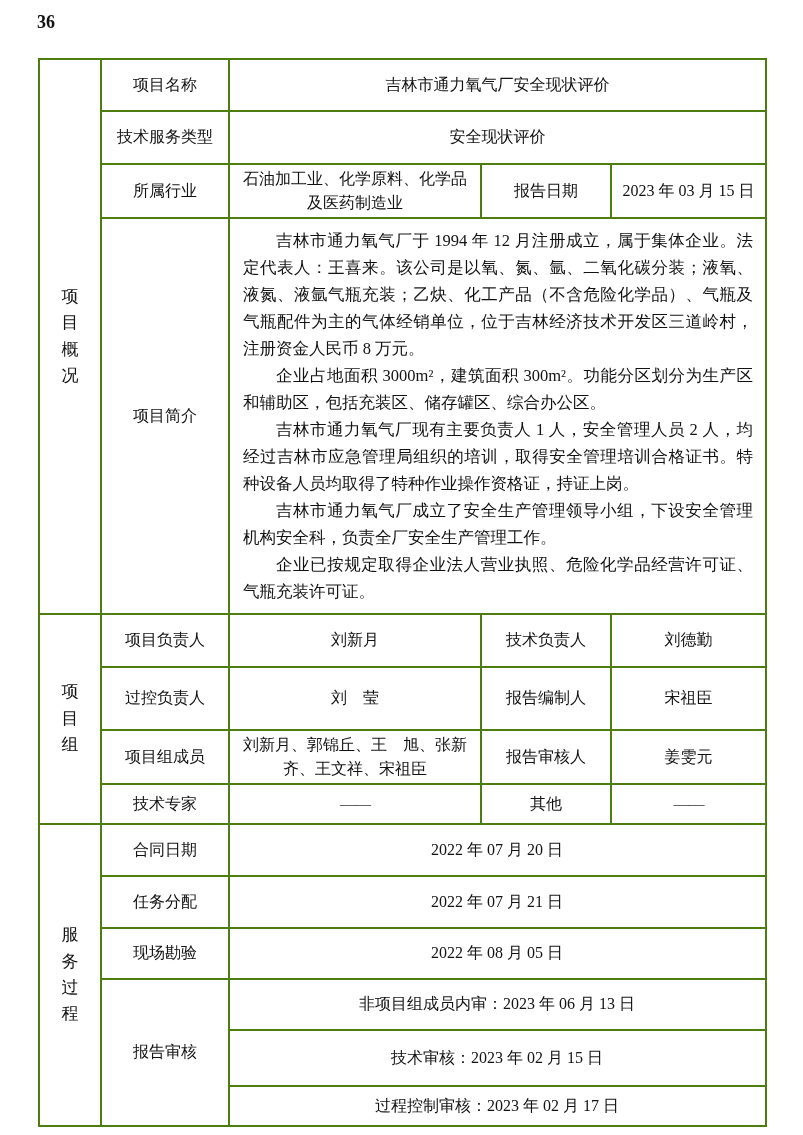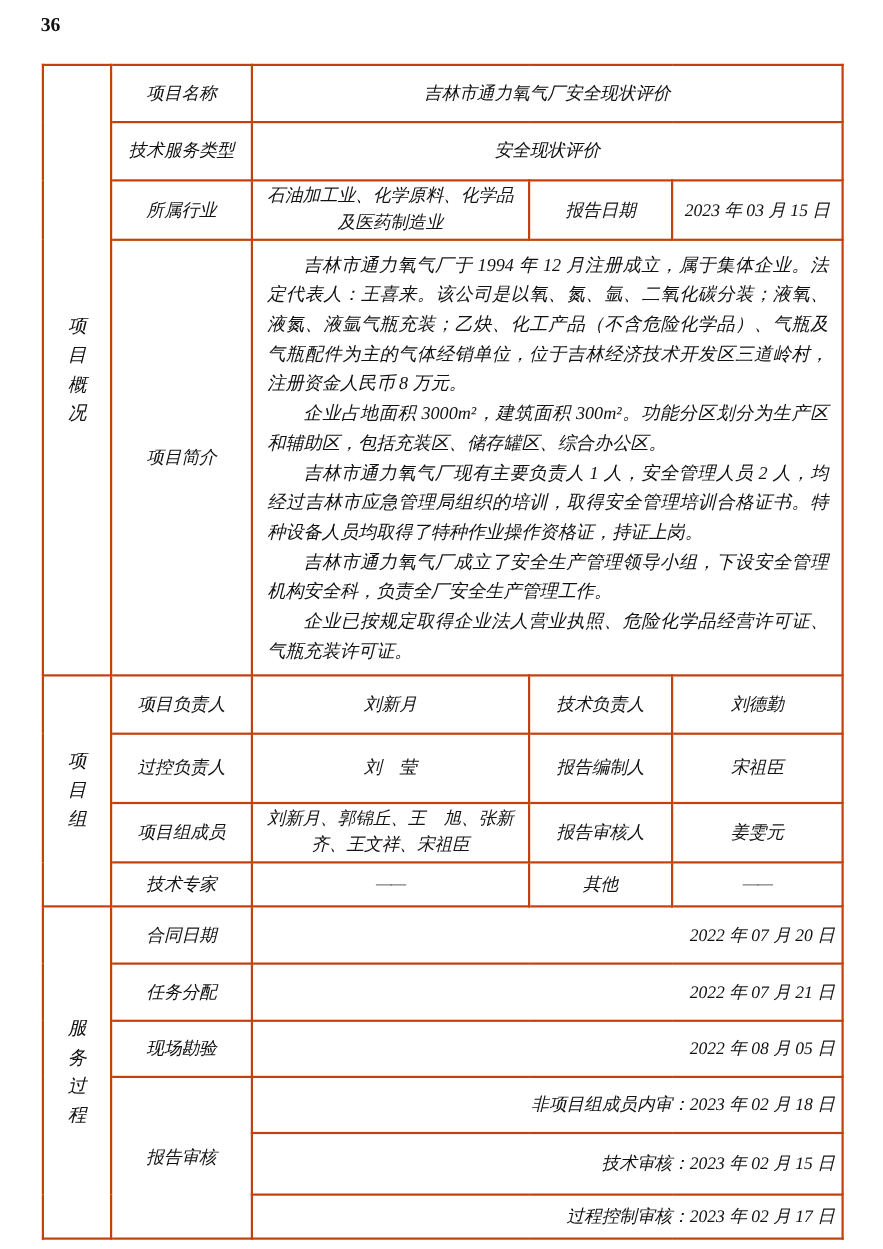--- a/index.html
+++ b/index.html
@@ -21,27 +21,26 @@
   }
   table.doc-table {
     position: absolute;
     left: 38px;
     top: 58px;
     width: 727px;
     border-collapse: collapse;
     table-layout: fixed;
   }
   td {
-    border: 2px solid #c2410c;
+    border: 2px solid #4d7c0f;
     padding: 2px 6px;
     font-size: 16px;
     text-align: center;
     vertical-align: middle;
     overflow: hidden;
-    font-style: italic;
   }
   
   .vlabel {
     width: 1.05em;
     margin: 0 auto;
     word-break: break-all;
     line-height: 1.55;
     font-size: 17px;
     text-align: center;
   }
@@ -50,21 +49,21 @@
     padding: 8px 12px 8px 13px;
     vertical-align: top;
   }
   .brief-cell p {
     margin: 0;
     text-indent: 2em;
     font-size: 16.5px;
     line-height: 27px;
   }
   .left-cell {
-    text-align: right;
+    text-align: center;
     padding-left: 5px;
   }
   .dash {
     color: #4a4a4a;
     letter-spacing: -1px;
   }
   .two-line {
     line-height: 24px;
   }
 </style>
@@ -149,21 +148,21 @@
   <tr style="height:52px">
     <td>任务分配</td>
     <td colspan="3" class="left-cell">2022 年 07 月 21 日</td>
   </tr>
   <tr style="height:51px">
     <td>现场勘验</td>
     <td colspan="3" class="left-cell">2022 年 08 月 05 日</td>
   </tr>
   <tr style="height:51px">
     <td rowspan="3">报告审核</td>
-    <td colspan="3" class="left-cell">非项目组成员内审：2023 年 02 月 18 日</td>
+    <td colspan="3" class="left-cell">非项目组成员内审：2023 年 06 月 13 日</td>
   </tr>
   <tr style="height:56px">
     <td colspan="3" class="left-cell">技术审核：2023 年 02 月 15 日</td>
   </tr>
   <tr style="height:40px">
     <td colspan="3" class="left-cell">过程控制审核：2023 年 02 月 17 日</td>
   </tr>
 </tbody>
   </table>
 

